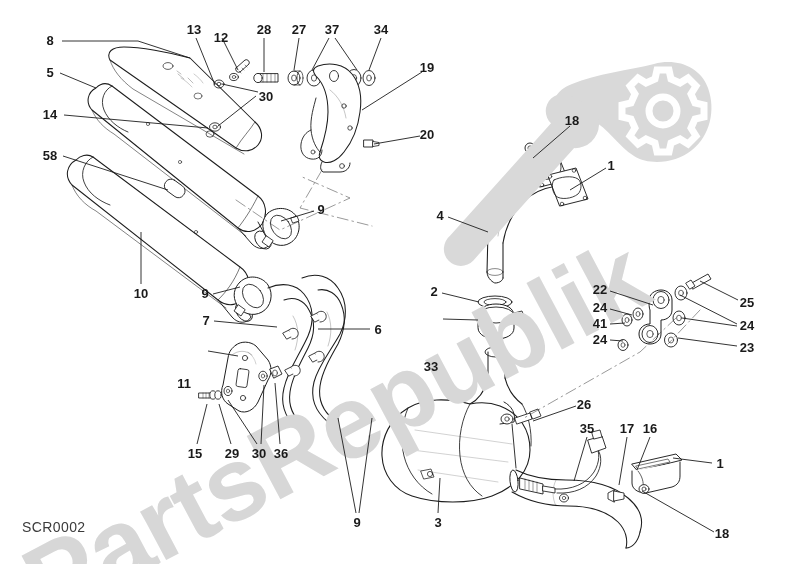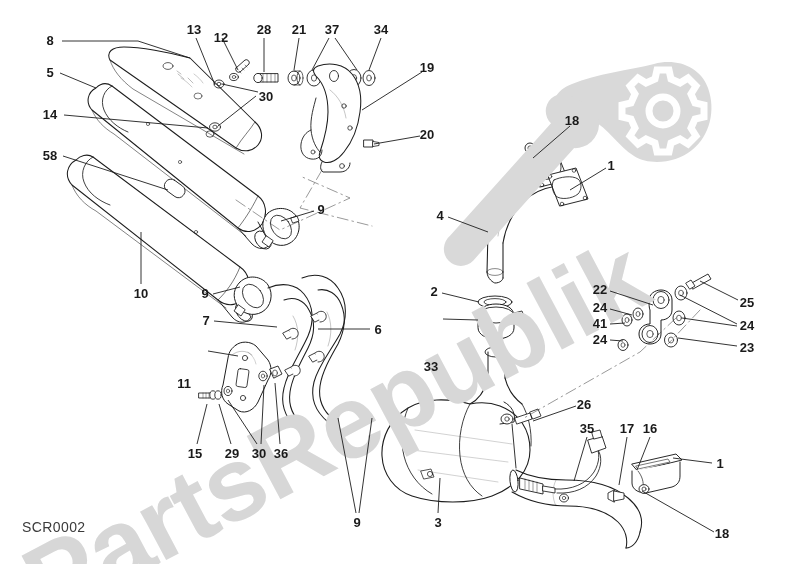--- a/index.html
+++ b/index.html
@@ -387,21 +387,21 @@
       <polyline points="650,437 637,470" fill="none" stroke="#1d1d1d" stroke-width="0.9"></polyline>
       <polyline points="712,463 673,458" fill="none" stroke="#1d1d1d" stroke-width="0.9"></polyline>
       <polyline points="714,532 642,491" fill="none" stroke="#1d1d1d" stroke-width="0.9"></polyline>
     </svg>
 
   <div id="labels">
       <div class="lbl" style="left: 50px; top: 40px; color: rgb(26, 26, 26);">8</div>
       <div class="lbl" style="left: 194px; top: 29px; color: rgb(26, 26, 26);">13</div>
       <div class="lbl" style="left: 221px; top: 37px; color: rgb(26, 26, 26);">12</div>
       <div class="lbl" style="left: 264px; top: 29px; color: rgb(26, 26, 26);">28</div>
-      <div class="lbl" style="left: 299px; top: 29px; color: rgb(26, 26, 26);">21</div>
+      <div class="lbl" style="left: 299px; top: 29px; color: rgb(26, 26, 26);">27</div>
       <div class="lbl" style="left: 332px; top: 29px; color: rgb(26, 26, 26);">37</div>
       <div class="lbl" style="left: 381px; top: 29px; color: rgb(26, 26, 26);">34</div>
       <div class="lbl" style="left: 266px; top: 96px; color: rgb(26, 26, 26);">30</div>
       <div class="lbl" style="left: 50px; top: 72px; color: rgb(26, 26, 26);">5</div>
       <div class="lbl" style="left: 50px; top: 114px; color: rgb(26, 26, 26);">14</div>
       <div class="lbl" style="left: 50px; top: 155px; color: rgb(26, 26, 26);">58</div>
       <div class="lbl" style="left: 427px; top: 67px; color: rgb(26, 26, 26);">19</div>
       <div class="lbl" style="left: 427px; top: 134px; color: rgb(26, 26, 26);">20</div>
       <div class="lbl" style="left: 572px; top: 120px; color: rgb(26, 26, 26);">18</div>
       <div class="lbl" style="left: 611px; top: 165px; color: rgb(26, 26, 26);">1</div>

